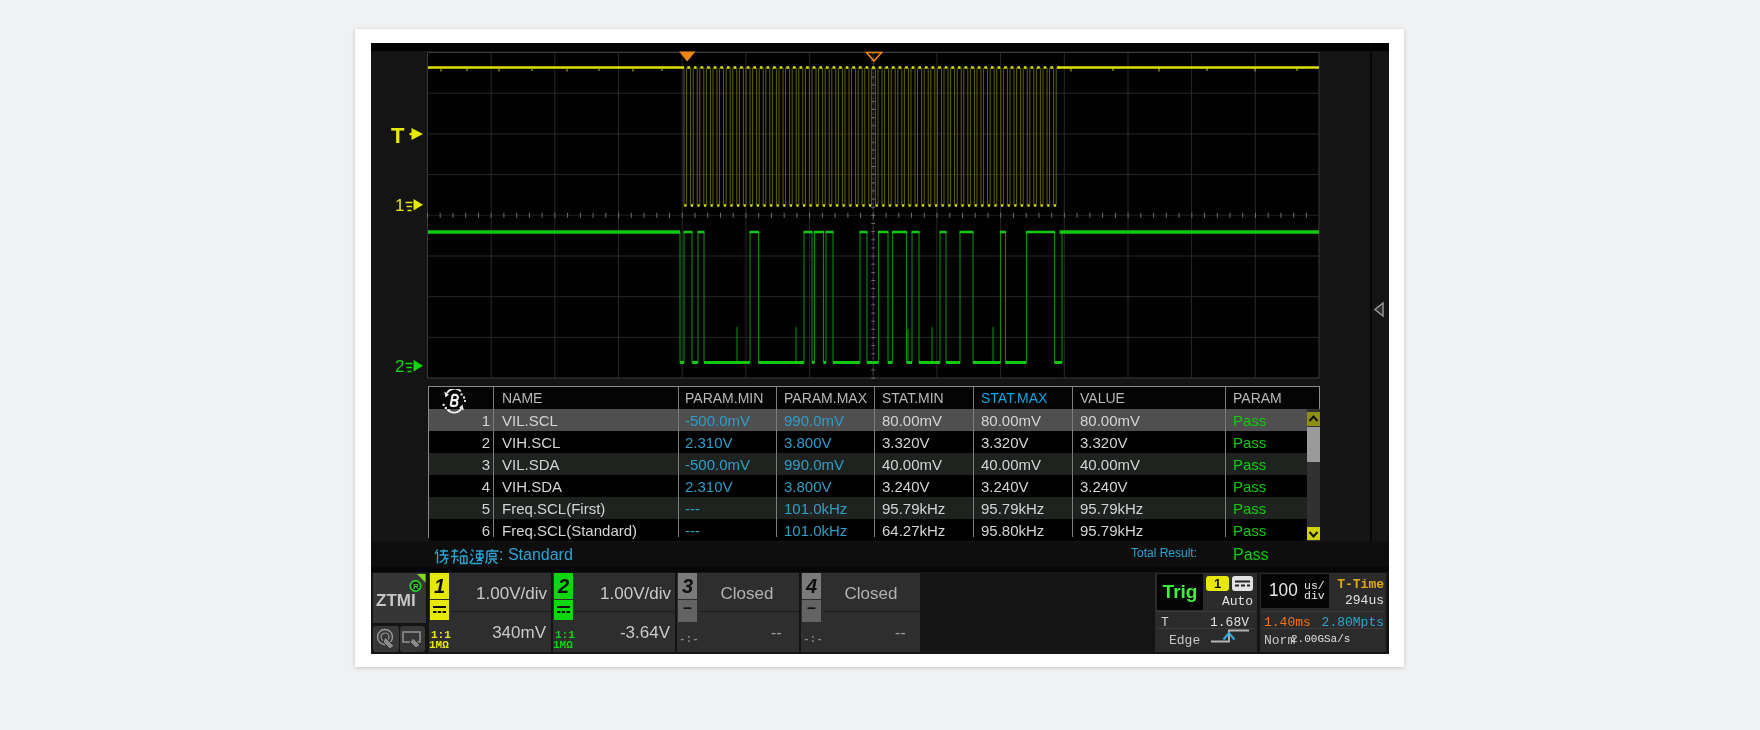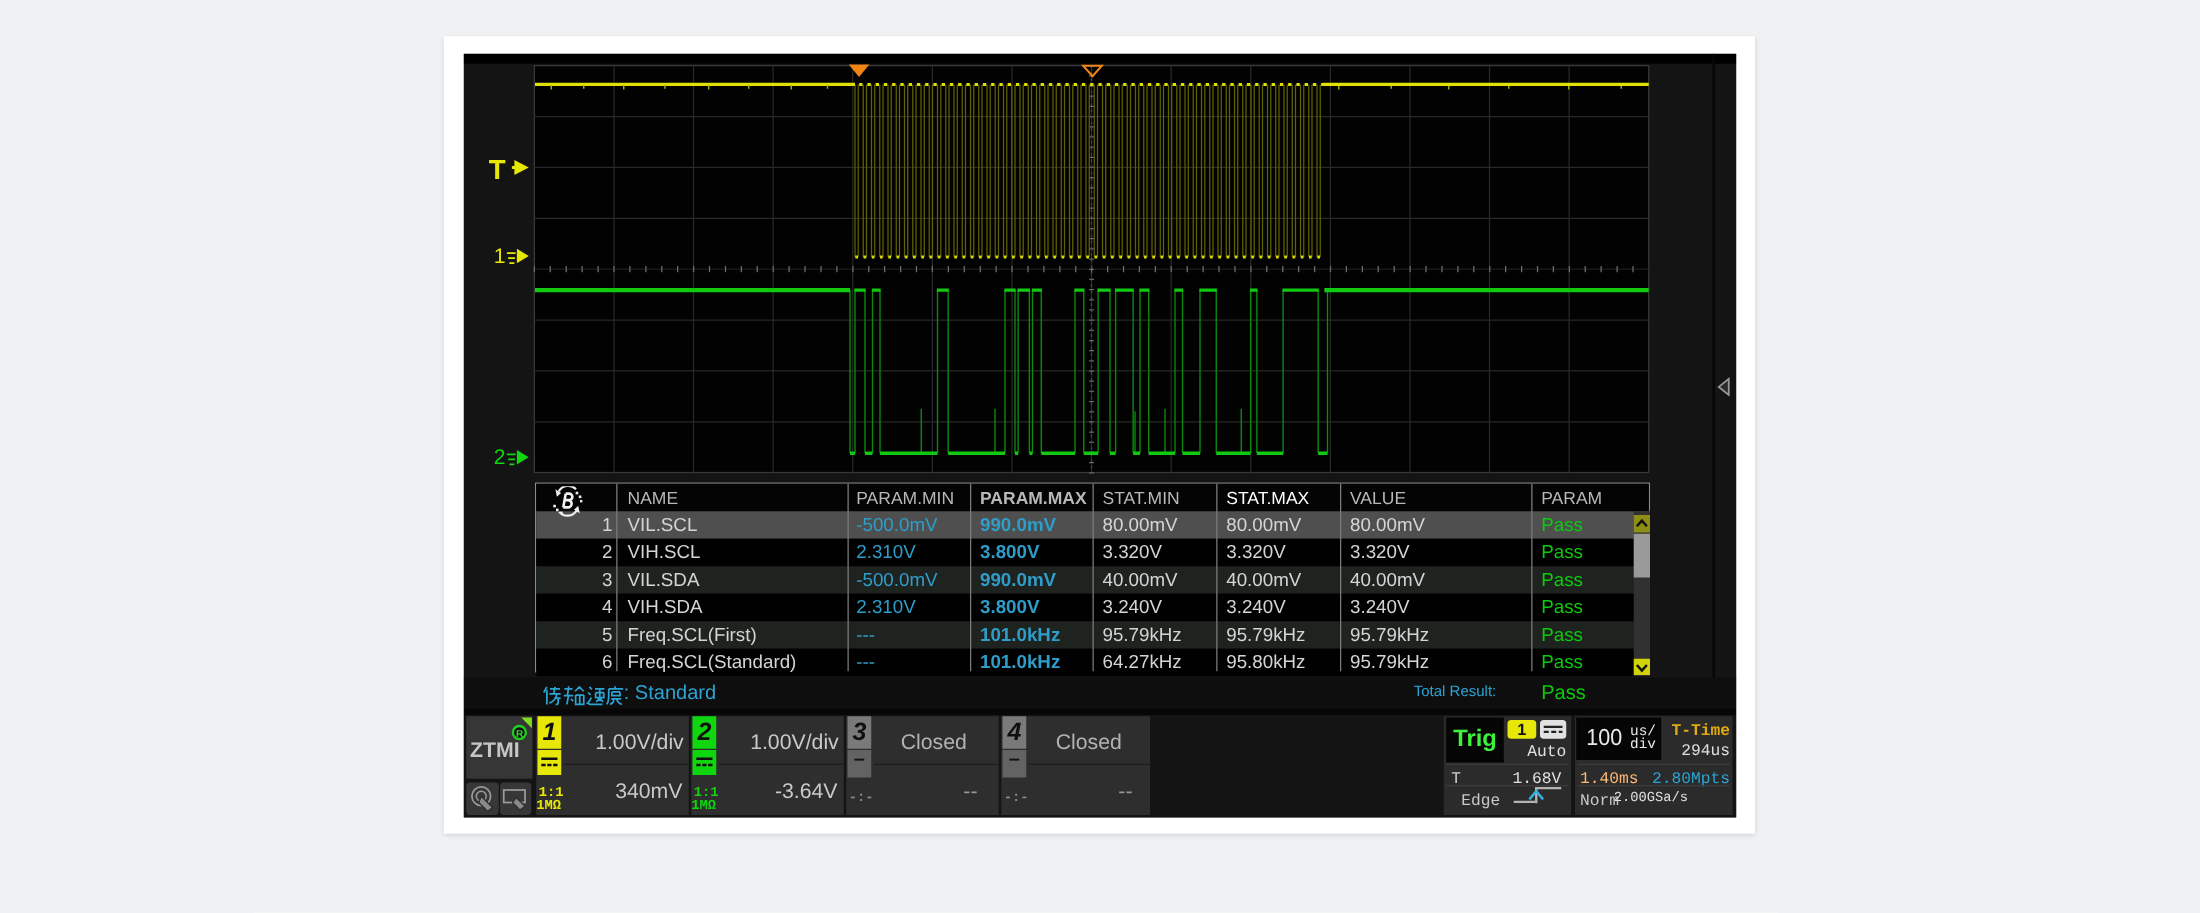--- a/index.html
+++ b/index.html
@@ -9,21 +9,21 @@
   .scope{position:absolute;left:371px;top:43px;width:1018px;height:611px;background:#141414;overflow:hidden;}
   .abs{position:absolute;}
   .mono{font-family:"Liberation Mono",monospace;}
   
   .tbl{position:absolute;left:57px;top:343px;width:892px;height:152px;background:#000;
     border:1px solid #8a8a8a;box-sizing:border-box;}
   .trow{position:absolute;left:0;width:890px;height:22px;}
   .trow span{position:absolute;top:50%;transform:translateY(-50%);white-space:nowrap;
     font-size:15px;color:#d4d4d4;}
   .trow .num{left:0;width:61px;text-align:right;}
-  .trow .c1{left:73px;} .trow .c2{left:256px;} .trow .c3{left:355px;font-weight:bold;}
+  .trow .c1{left:73px;} .trow .c2{left:256px;} .trow .c3{left:355px;}
   .trow .c4{left:453px;} .trow .c5{left:552px;} .trow .c6{left:651px;} .trow .c7{left:804px;}
   .blue{color:#2e9dc9 !important;}
   .pass{color:#0ccb0c !important;}
   .vline{position:absolute;top:0;bottom:0;width:1px;background:#7d7d7d;}
   
   .bar{position:absolute;left:0;top:529px;width:1018px;height:82px;background:#141414;}
   .blk{position:absolute;background:#2e2e2e;}
   .chnum{position:absolute;width:19px;height:26px;font-style:italic;font-weight:bold;
     font-size:20px;color:#101010;text-align:center;line-height:26px;}
   .chval{position:absolute;color:#c9c9c9;font-size:17px;white-space:nowrap;}
@@ -87,21 +87,21 @@
     <polygon points="10,2 10,15 2,8.5" fill="#2c2c2c" stroke="#9a9a9a" stroke-width="1.4"></polygon>
   </svg>
 
   <div class="tbl">
 
     <div class="trow" style="top:0;height:22px;background:#040404;">
       <span class="c1" style="color:#b8b8b8;font-size:14px;">NAME</span>
       <span class="c2" style="color:#b8b8b8;font-size:14px;">PARAM.MIN</span>
       <span class="c3" style="color:#b8b8b8;font-size:14px;">PARAM.MAX</span>
       <span class="c4" style="color:#b8b8b8;font-size:14px;">STAT.MIN</span>
-      <span class="c5" style="color:#ffffff;font-size:14px;">STAT.MAX</span>
+      <span class="c5" style="color:#0ea5e9;font-size:14px;">STAT.MAX</span>
       <span class="c6" style="color:#b8b8b8;font-size:14px;">VALUE</span>
       <span class="c7" style="color:#b8b8b8;font-size:14px;">PARAM</span>
     </div>
     <div class="trow" style="top:22px;background:#4f4f4f;">
       <span class="num">1</span>
         <span class="c1">VIL.SCL</span>
       <span class="c2 blue">-500.0mV</span>
         <span class="c3 blue">990.0mV</span>
       <span class="c4">80.00mV</span>
         <span class="c5">80.00mV</span>
@@ -298,19 +298,19 @@
       <path d="M16.5 11.5 L22 5 L27.5 11.5" stroke="#35aee0" stroke-width="2" fill="none"></path>
     </svg>
 
     <div class="blk" style="left:889px;top:1px;width:126px;height:79px;background:#2b2b2b;"></div>
     <div class="abs" style="left:890px;top:2px;width:68px;height:34px;background:#050505;"></div>
     <div class="abs" style="left:898px;top:7px;color:#e8e8e8;font-size:18.5px;transform:scaleX(0.93);transform-origin:0 0;">100</div>
     <div class="abs mono" style="left:933px;top:9px;color:#e8e8e8;font-size:11.5px;line-height:9.6px;">us/<br>div</div>
     <div class="abs mono" style="left:960px;top:5px;width:53px;text-align:right;color:#dfaa10;font-size:13px;font-weight:bold;">T-Time</div>
     <div class="abs mono" style="left:960px;top:21px;width:53px;text-align:right;color:#e0e0e0;font-size:13px;">294us</div>
     <div class="abs" style="left:891px;top:39px;width:122px;height:1px;background:#3c3c3c;"></div>
-    <div class="abs mono" style="left:893px;top:43px;color:#fdba74;font-size:13px;">1.40ms</div>
+    <div class="abs mono" style="left:893px;top:43px;color:#f97316;font-size:13px;">1.40ms</div>
     <div class="abs mono" style="left:920px;top:43px;width:93px;text-align:right;color:#2ba4d4;font-size:13px;">2.80Mpts</div>
     <div class="abs" style="left:891px;top:56px;width:122px;height:1px;background:#3c3c3c;"></div>
     <div class="abs mono" style="left:893px;top:61px;color:#c8c8c8;font-size:13px;text-align:center;">Norm</div>
     <div class="abs mono" style="left:920px;top:61px;width:93px;text-align:left;color:#e0e0e0;font-size:11px;">2.00GSa/s</div>
   </div>
 </div>
 
 </body></html>

